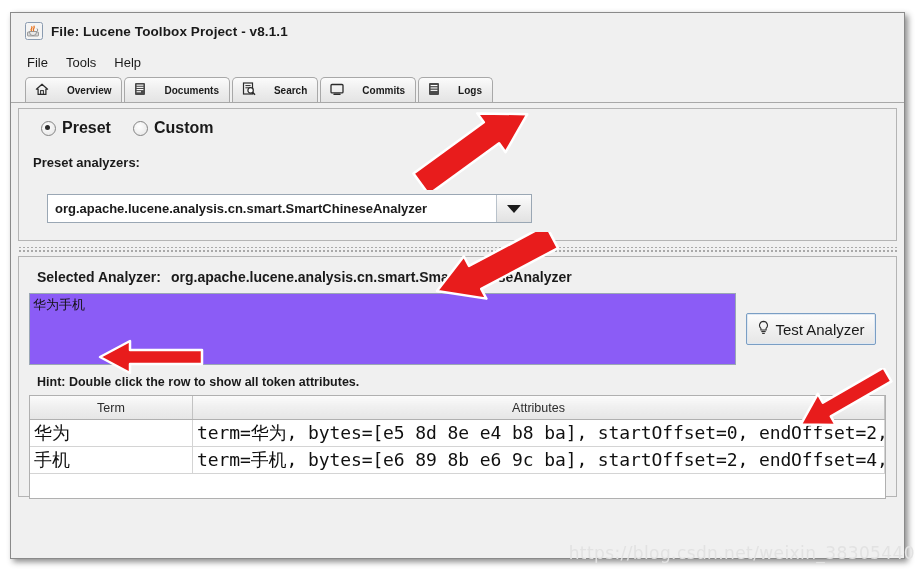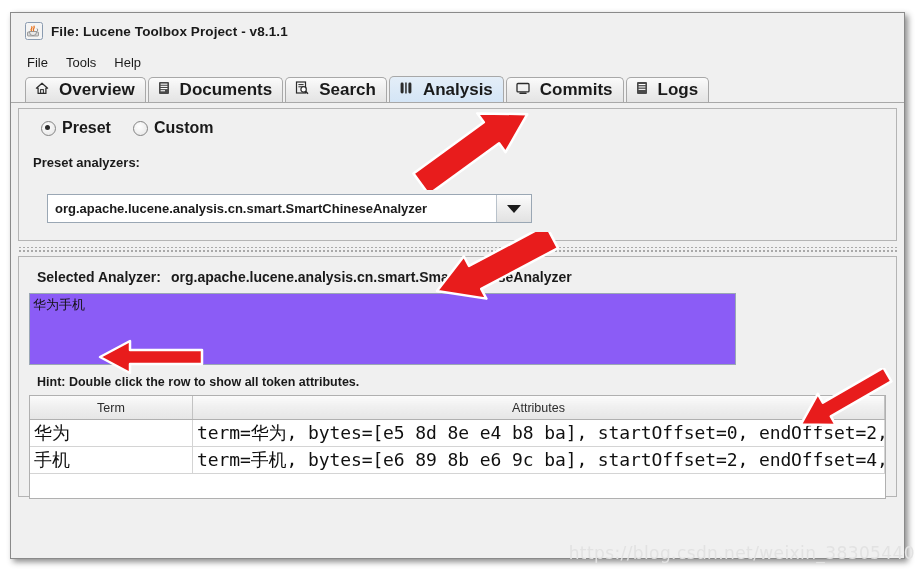--- a/index.html
+++ b/index.html
@@ -73,24 +73,24 @@
     display: flex;
     align-items: flex-end;
     padding-left: 14px;
     position: relative;
     border-bottom: 1px solid #a8a8a8;
     box-sizing: border-box;
   }
   .tab {
     display: flex;
     align-items: center;
-    gap: 10px;
+    gap: 18px;
     height: 25px;
     padding: 0 10px 0 9px;
-    font-size: 17px;
+    font-size: 10px;
     font-weight: bold;
     color: #1a1a1a;
     background: linear-gradient(to bottom, #fbfbfb 0%, #ededed 55%, #e4e4e4 100%);
     border: 1px solid #a8a8a8;
     border-bottom: none;
     border-radius: 5px 5px 0 0;
     box-sizing: border-box;
     margin-right: 2px;
     position: relative;
     cursor: default;
@@ -384,30 +384,20 @@
           <rect x="1.5" y="1" width="9" height="11" fill="none" stroke="#2b2b2b" stroke-width="1.2"></rect>
           <line x1="3.4" y1="3.6" x2="8.6" y2="3.6" stroke="#2b2b2b" stroke-width="1"></line>
           <line x1="3.4" y1="5.8" x2="8.6" y2="5.8" stroke="#2b2b2b" stroke-width="1"></line>
           <circle cx="8.6" cy="8.4" r="2.7" fill="#ffffff" stroke="#2b2b2b" stroke-width="1.2"></circle>
           <line x1="10.6" y1="10.4" x2="13" y2="12.8" stroke="#2b2b2b" stroke-width="1.5"></line>
         </svg>
       </span>
       <span>Search</span>
     </div>
 
-    <div class="tab selected">
-      <span class="tab-ico">
-        <svg width="14" height="14" viewBox="0 0 14 14">
-          <rect x="1.6" y="1.5" width="3" height="11" rx="1.4" fill="#2b2b2b"></rect>
-          <rect x="6.2" y="1.5" width="1.5" height="11" fill="#2b2b2b"></rect>
-          <rect x="9.4" y="1.5" width="3" height="11" rx="1.4" fill="#2b2b2b"></rect>
-        </svg>
-      </span>
-      <span>Analysis</span>
-    </div>
 
     <div class="tab">
       <span class="tab-ico">
         <svg width="14" height="13" viewBox="0 0 14 13">
           <rect x="1" y="1.5" width="12" height="8.4" rx="1" fill="none" stroke="#2b2b2b" stroke-width="1.3"></rect>
           <rect x="3.4" y="10.6" width="7.2" height="1.4" rx="0.6" fill="#2b2b2b"></rect>
         </svg>
       </span>
       <span>Commits</span>
     </div>
@@ -454,20 +444,32 @@
 
     <div id="result-panel">
 
       <div id="selected-analyzer-row">
         <span>Selected Analyzer:</span>
         <span>org.apache.lucene.analysis.cn.smart.SmartChineseAnalyzer</span>
       </div>
 
       <div id="input-row">
         <div id="text-area">华为手机</div>
+        <div id="test-btn-cell">
+          <div id="test-analyzer-button">
+            <span>
+              <svg width="13" height="16" viewBox="0 0 13 16">
+                <path d="M6.5 1.4 a4 4 0 0 1 2.6 7 v1.6 h-5.2 v-1.6 a4 4 0 0 1 2.6 -7 z" fill="none" stroke="#2b2b2b" stroke-width="1.1"></path>
+                <line x1="4.3" y1="11.6" x2="8.7" y2="11.6" stroke="#2b2b2b" stroke-width="1.1"></line>
+                <line x1="5.2" y1="13.4" x2="7.8" y2="13.4" stroke="#2b2b2b" stroke-width="1.1"></line>
+              </svg>
+            </span>
+            <span>Test Analyzer</span>
+          </div>
+        </div>
       </div>
 
       <div id="hint-text">Hint: Double click the row to show all token attributes.</div>
 
       <div id="token-table-wrap">
         <table id="token-table">
           <thead>
             <tr>
               <th class="col-term">Term</th>
               <th>Attributes</th>

